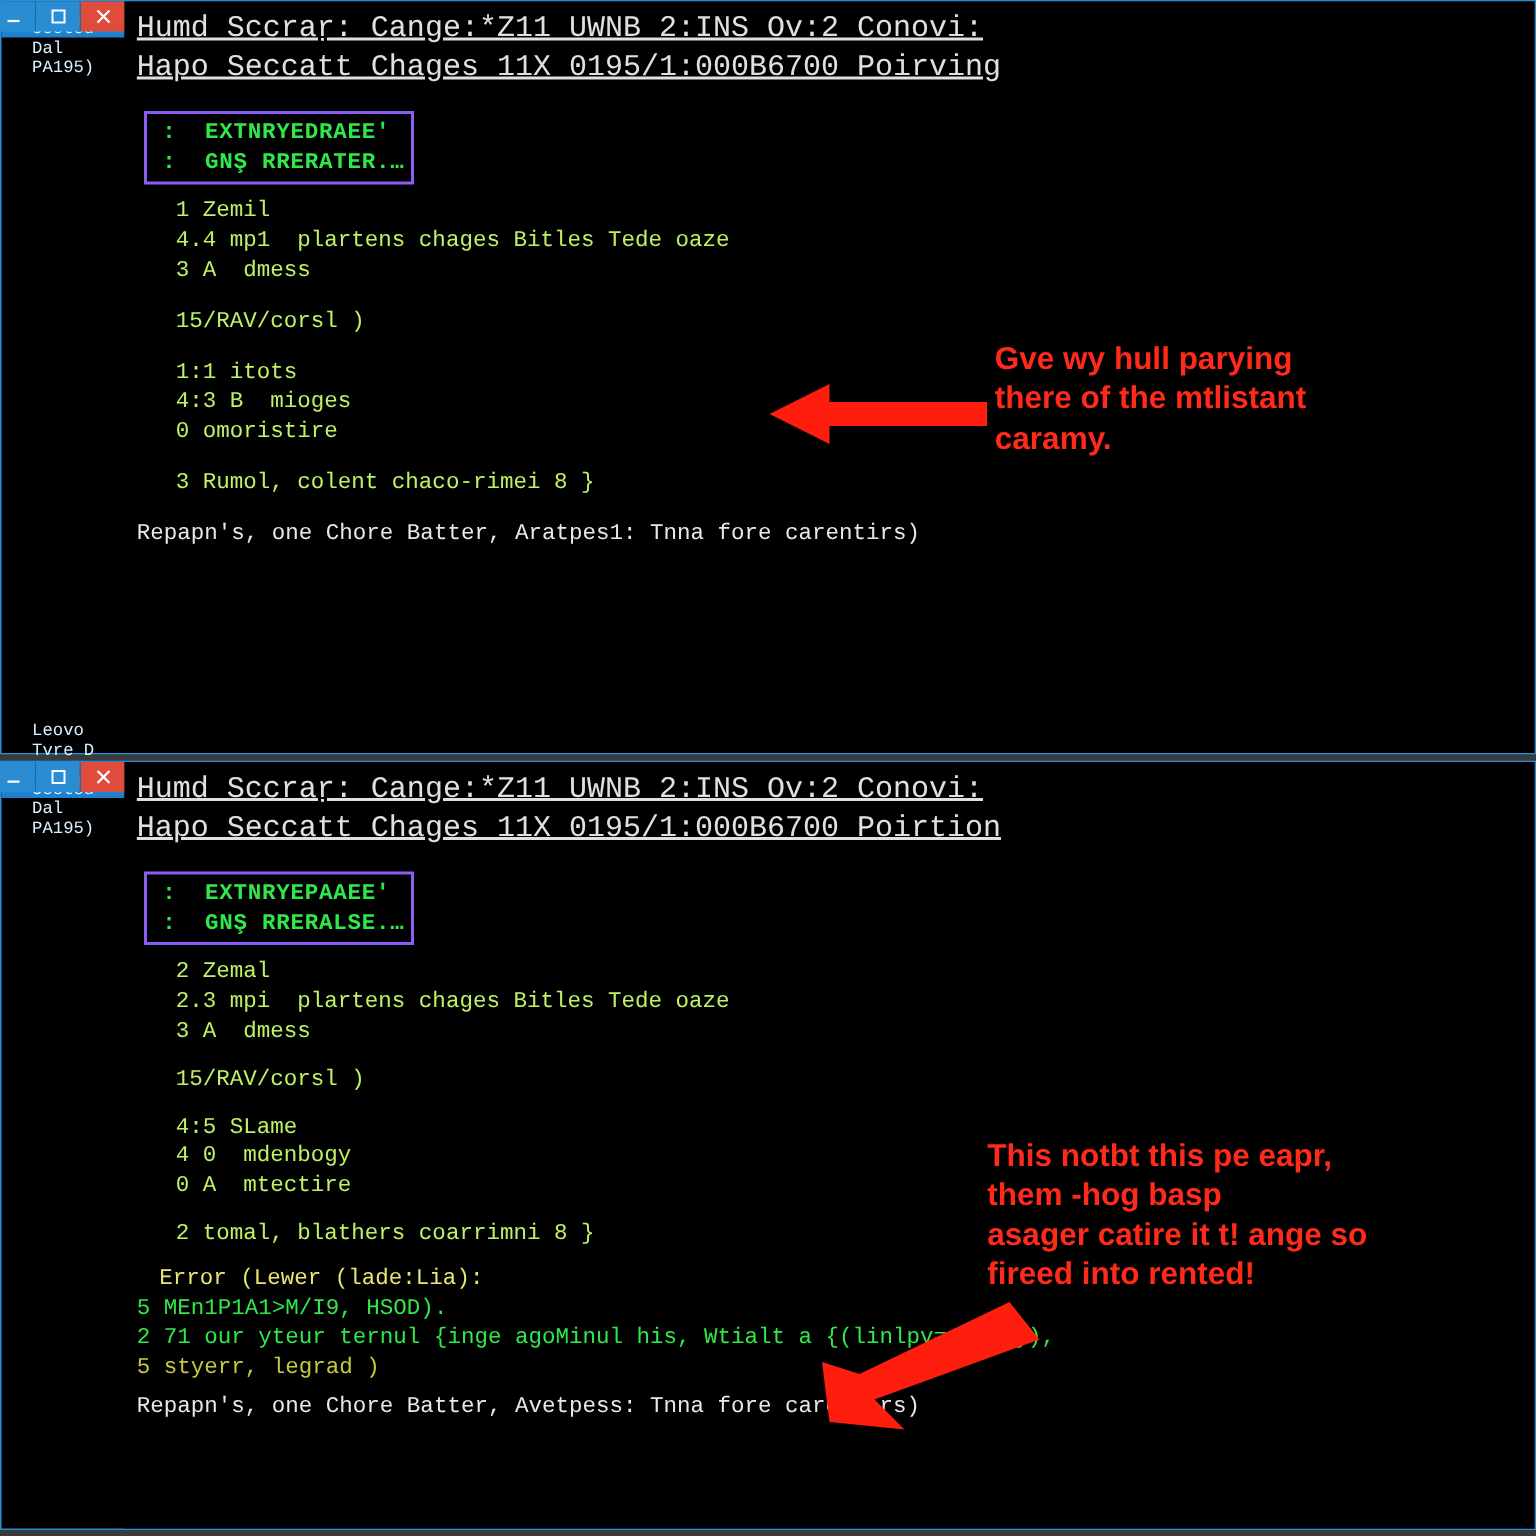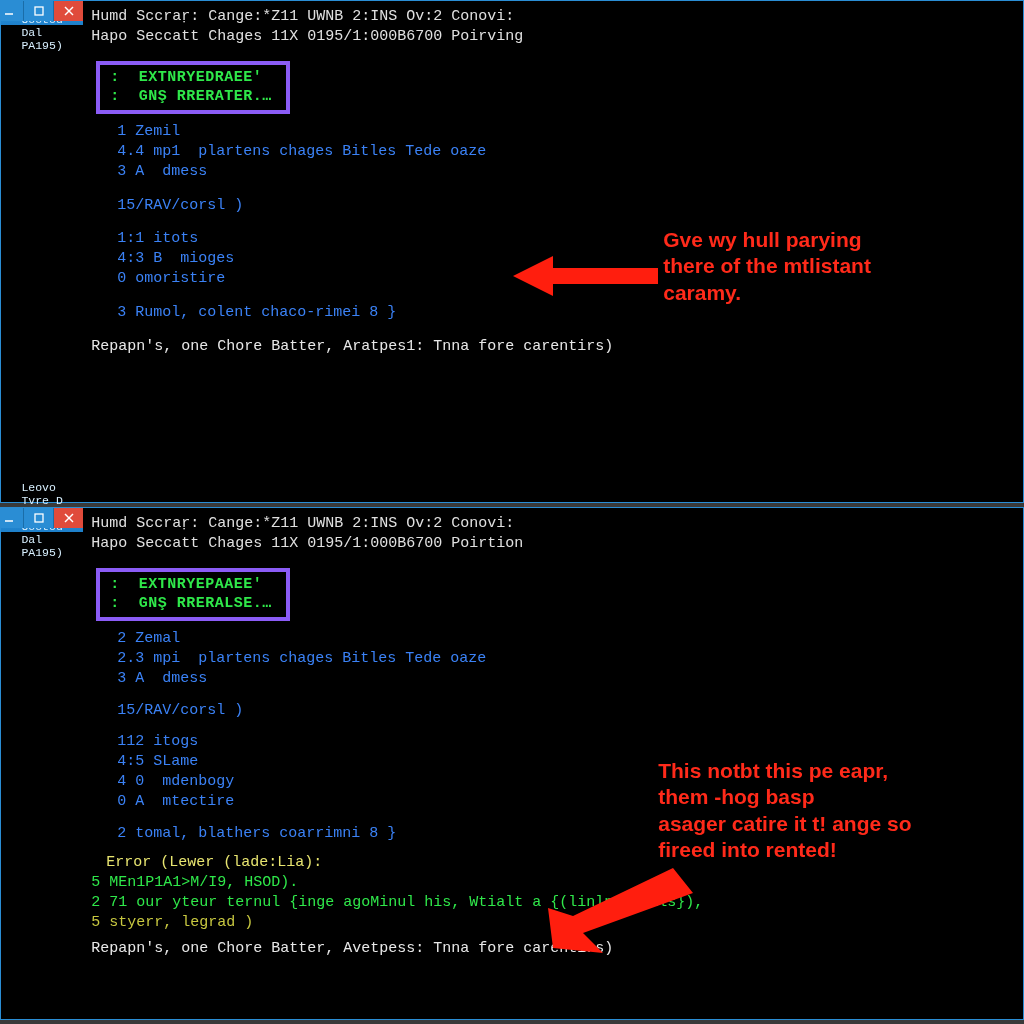--- a/index.html
+++ b/index.html
@@ -65,25 +65,25 @@
   .term {
     flex: 1;
     background: #000;
     padding: 6px 8px 6px 8px;
     font-size: 15px;
     line-height: 1.32;
     color: #ddd;
     position: relative;
     overflow: hidden;
   }
-  .hdr-line { color: #e0e0e0; font-size: 15px; white-space: pre; }
-  .whiteish { color: #3b82f6; font-family: Liberation Mono, monospace; }
+  .hdr-line { color: #e0e0e0; font-size: 20px; white-space: pre; text-decoration: underline; }
+  .whiteish { color: #bef264; font-family: Liberation Mono, monospace; }
   .redbox {
-    border: 4px solid #8b5cf6;
-    padding: 3px 14px 3px 10px;
+    border: 2px solid #8b5cf6;
+    padding: 3px 4px 3px 10px;
     margin: 14px 0 8px 5px;
     display: inline-block;
   }
   .redbox .line { color: #2fe84a; font-weight: bold; letter-spacing: 0.5px; white-space: pre; }
   .block { margin-left: 8px; white-space: pre; }
   .prompt-line { color: #e8e8e8; margin-top: 14px; white-space: pre; }
   .err-head { color: #e8e570; white-space: pre; margin-top: 10px; }
   .err-body { color: #2fe84a; white-space: pre; }
   .yellow2 { color: #c8c840; }
 
@@ -199,21 +199,20 @@
       <div class="line">:  EXTNRYEPAAEE'</div>
       <div class="line">:  GNŞ RRERALSE.…</div>
     </div>
 
     <div class="block whiteish">  2 Zemal</div>
     <div class="block whiteish">  2.3 mpi  plartens chages Bitles Tede oaze</div>
     <div class="block whiteish">  3 A  dmess</div>
     <div style="height:12px"></div>
     <div class="block whiteish">  15/RAV/corsl )</div>
     <div style="height:12px"></div>
-    <div class="block whiteish">  112 itogs</div>
     <div class="block whiteish">  4:5 SLame</div>
     <div class="block whiteish">  4 0  mdenbogy</div>
     <div class="block whiteish">  0 A  mtectire</div>
     <div style="height:12px"></div>
     <div class="block whiteish">  2 tomal, blathers coarrimni 8 }</div>
 
     <div class="err-head" style="margin-left:15px">Error (Lewer (lade:Lia):</div>
     <div class="err-body">5 MEn1P1A1&gt;M/I9, HSOD).</div>
     <div class="err-body">2 71 our yteur ternul {inge agoMinul his, Wtialt a {(linlpv=stals}),</div>
     <div class="err-body yellow2">5 styerr, legrad )</div>

